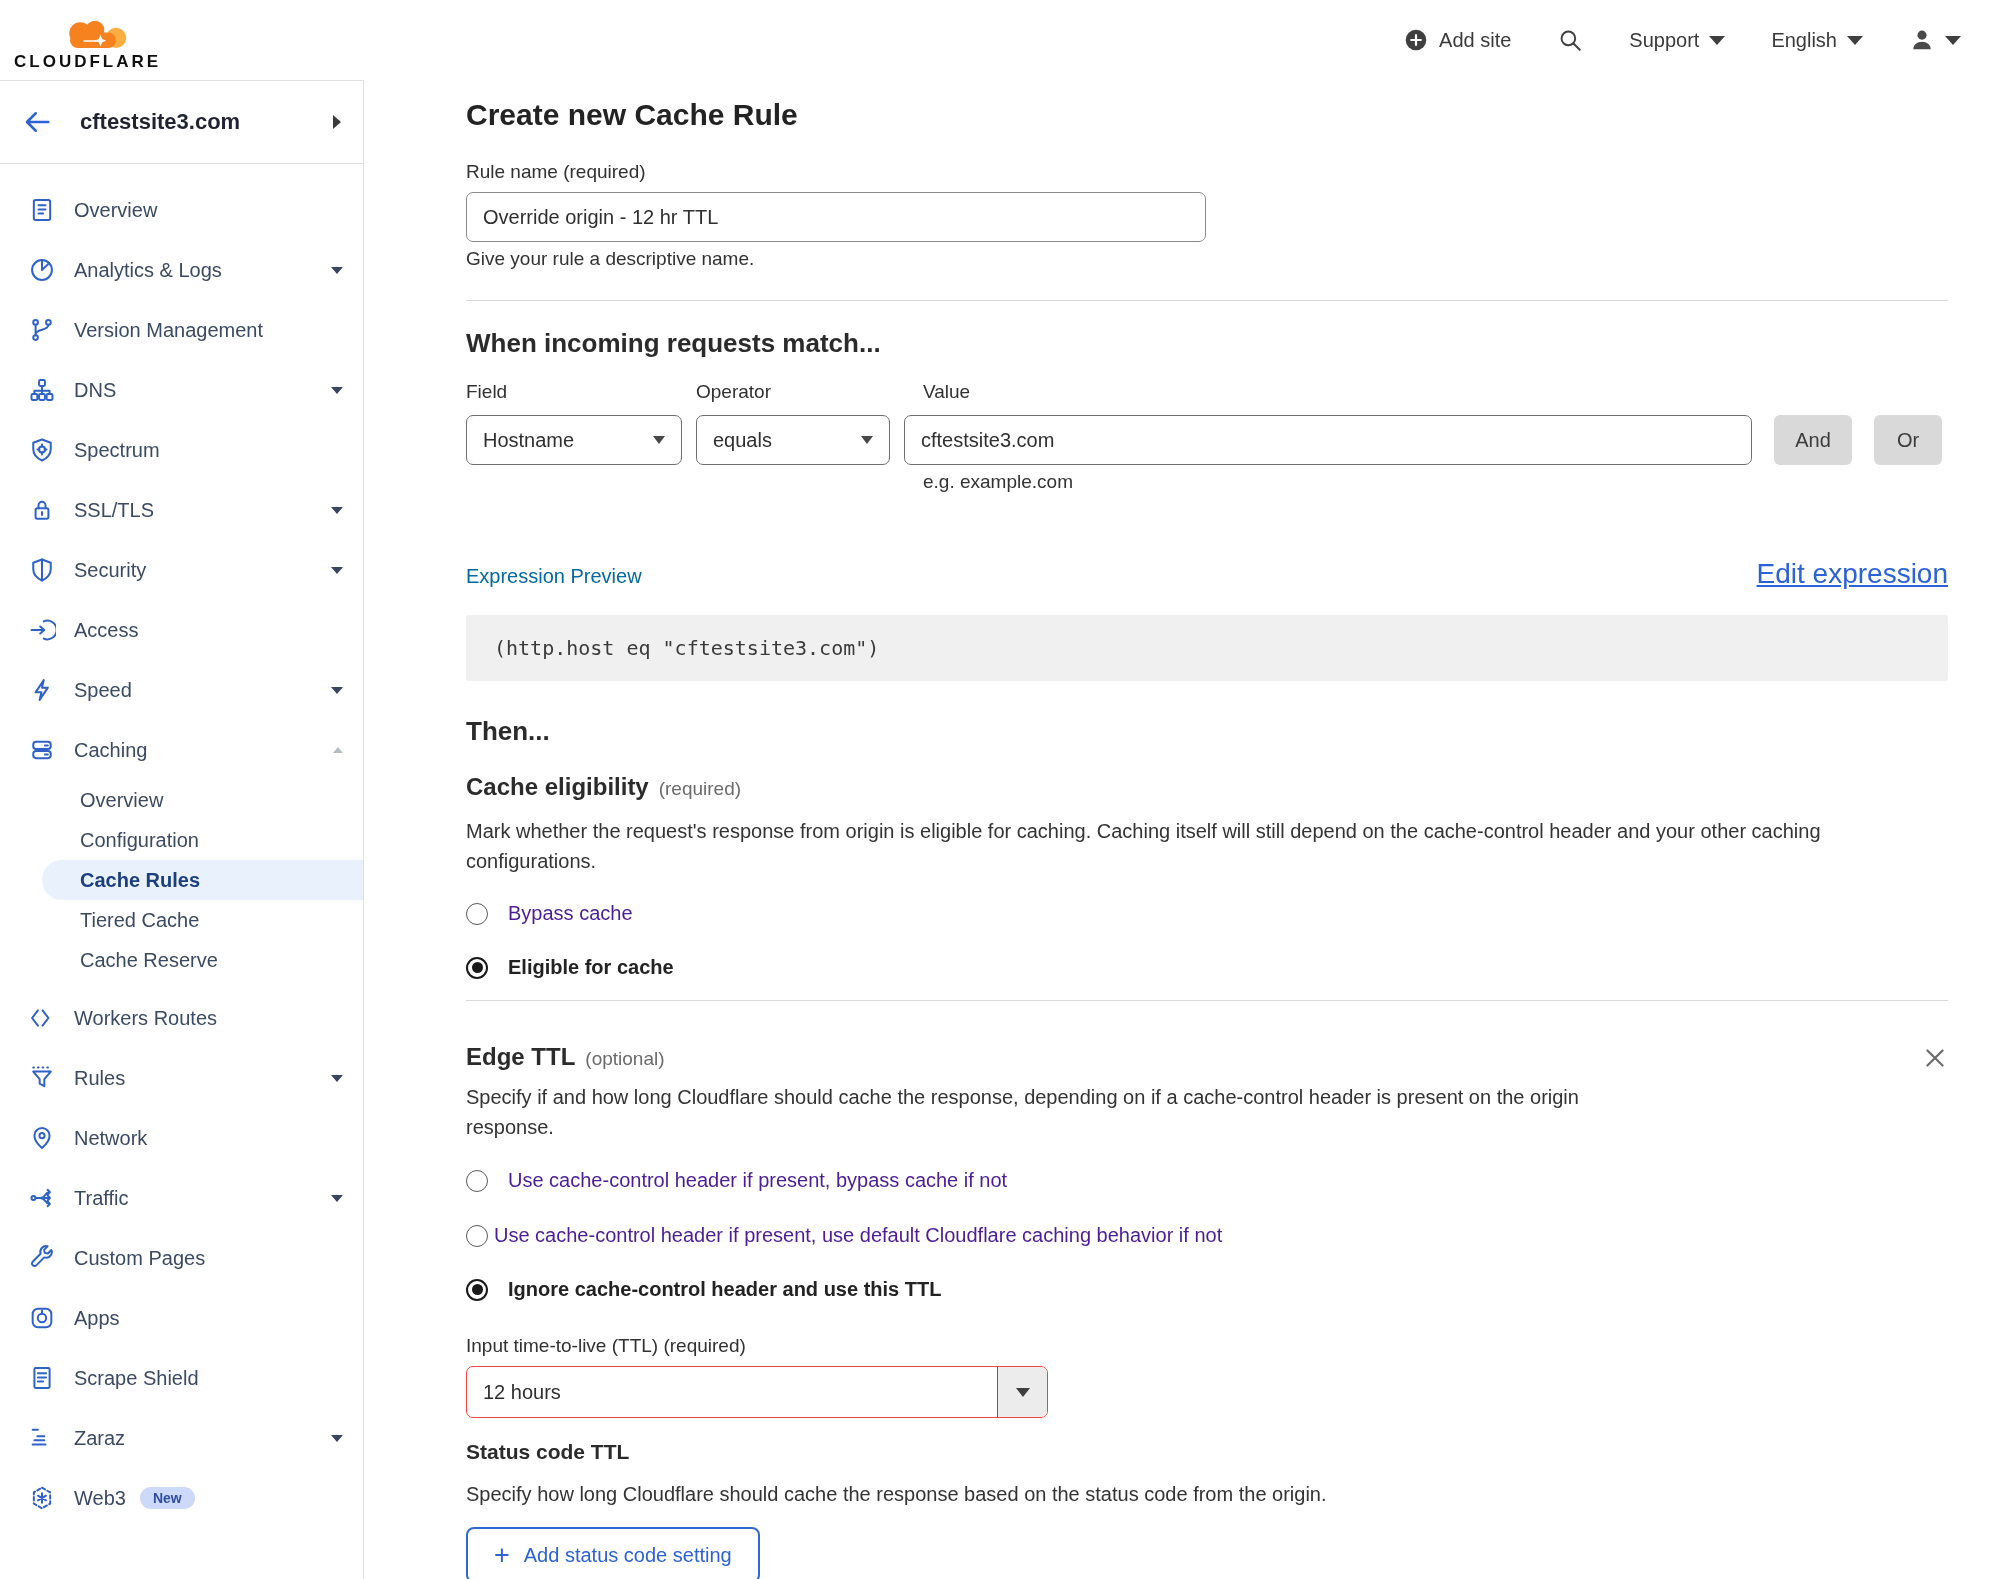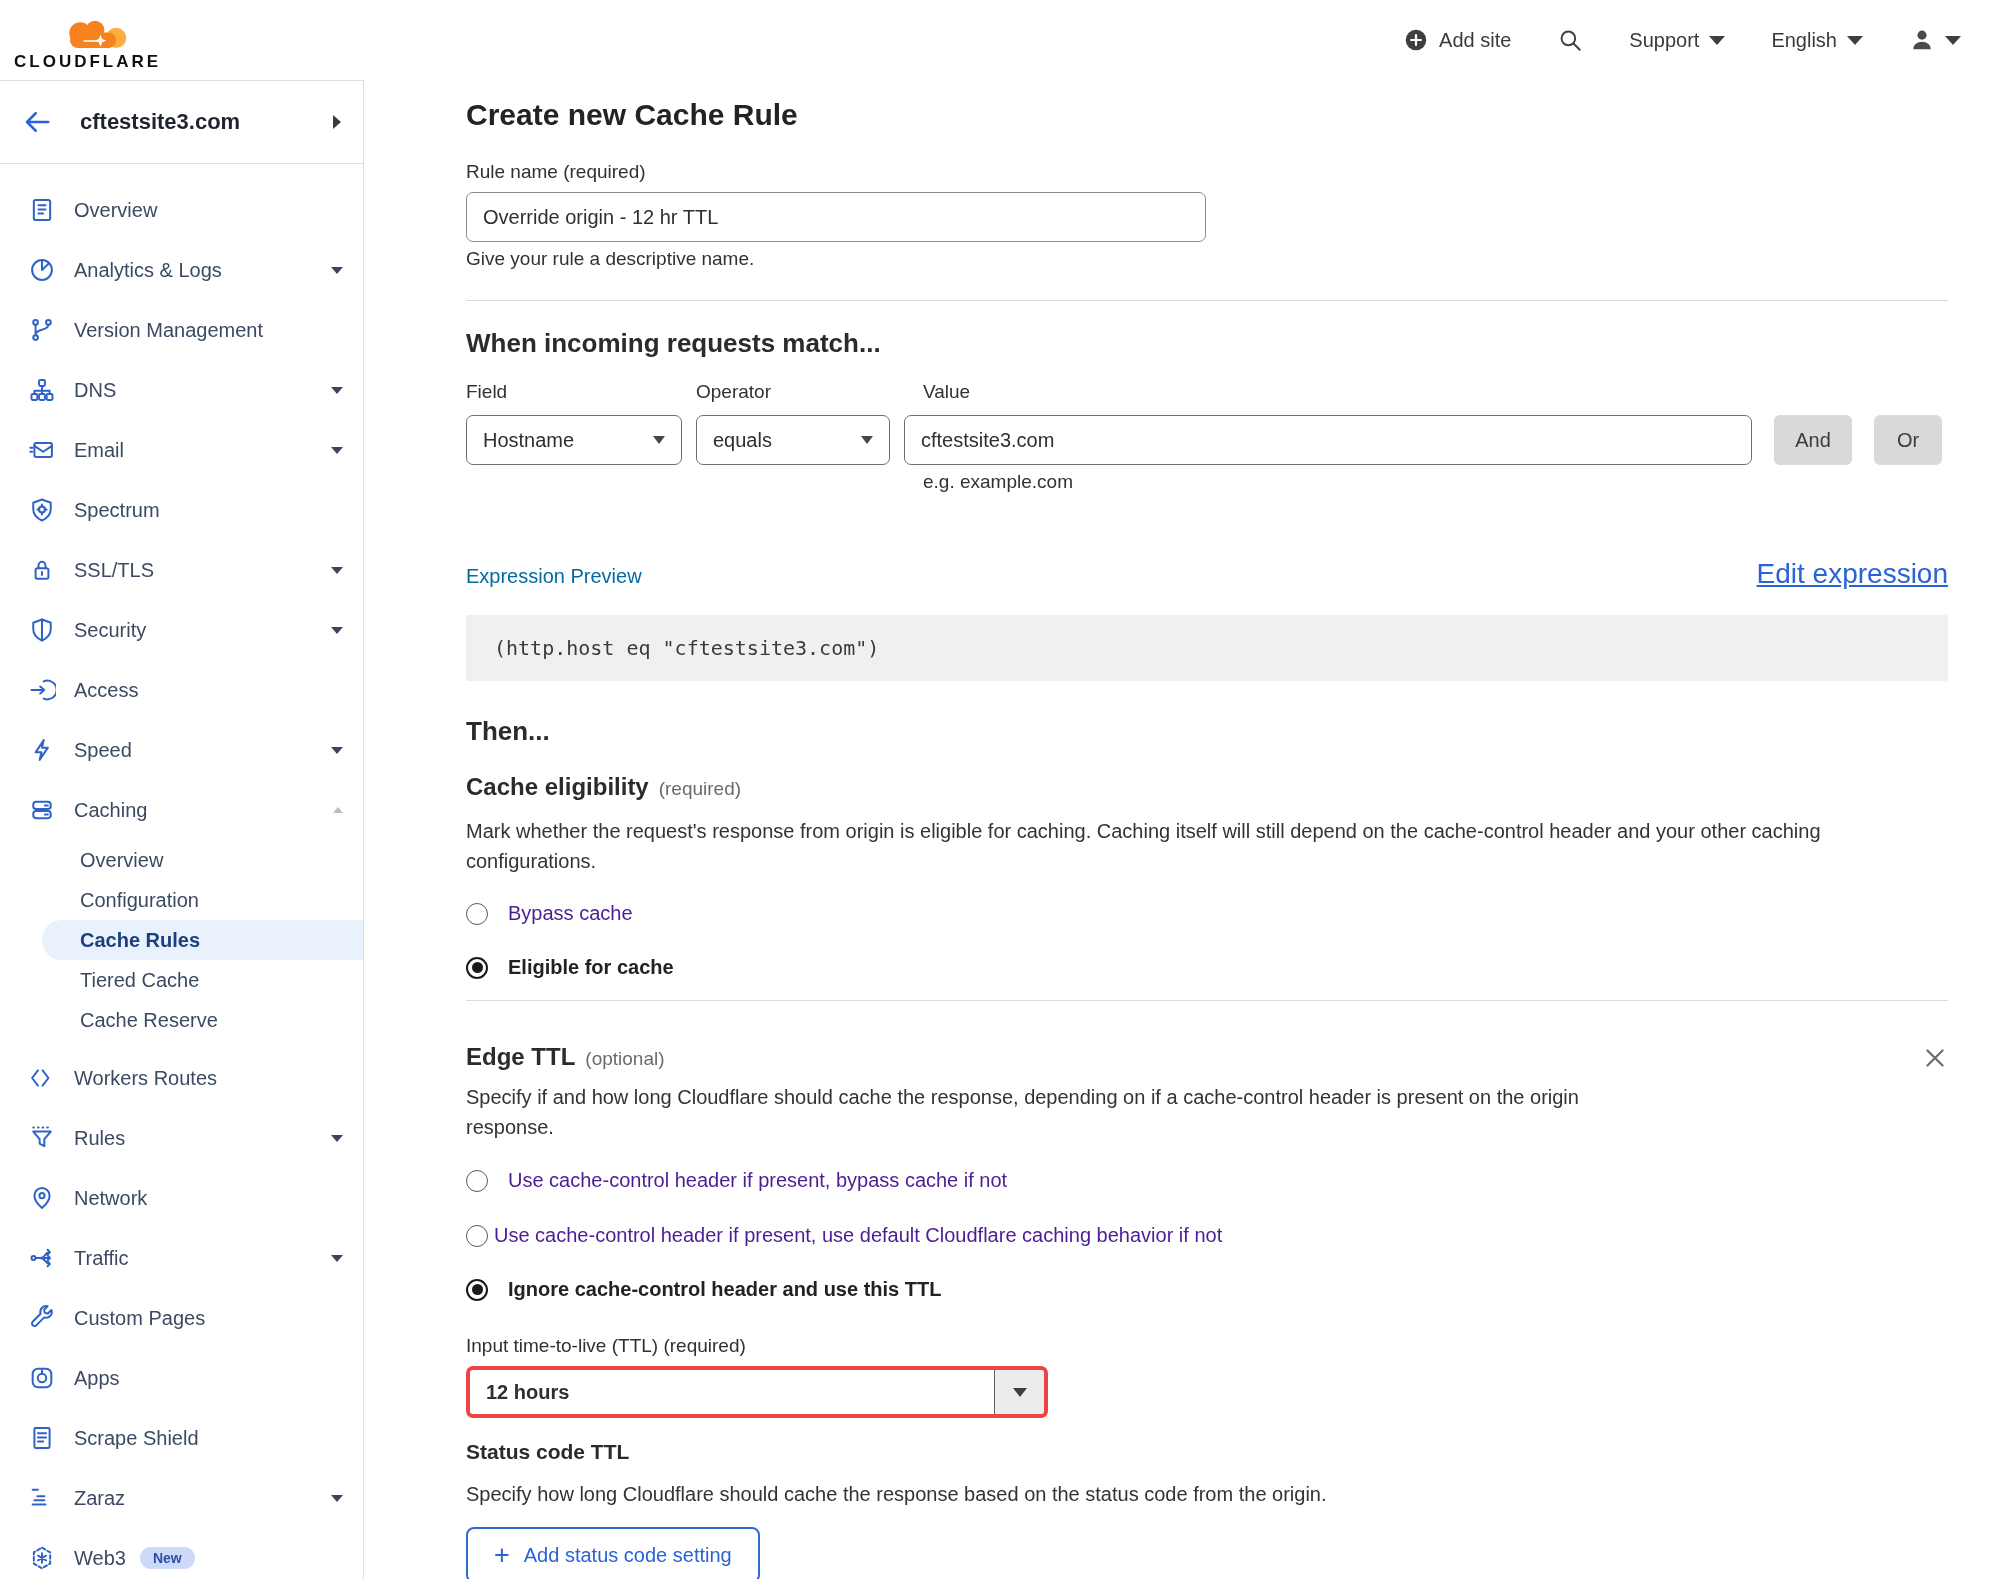--- a/index.html
+++ b/index.html
@@ -68,21 +68,21 @@
   .mt26{margin-top:26px;} .mt27{margin-top:27px;} .mt31{margin-top:31px;} .mt32{margin-top:32px;gap:6px;}
   .radio { width:22px; height:22px; border-radius:50%; border:1.5px solid #5a5a5a; position:relative; flex:none; background:#fff; }
   .radio.checked { border:2px solid #191919; }
   .radio.checked::after { content:""; position:absolute; left:50%; top:50%; width:11px; height:11px; margin:-5.5px 0 0 -5.5px; border-radius:50%; background:#191919; }
   .radio-label { font-size:20px; color:#4c1d95; }
   .radio-label.strong { font-weight:700; color:#222; }
   .div2 { margin-top:21px; }
   .edge-head { margin-top:41px; display:flex; justify-content:space-between; align-items:center; }
   .xicon { width:26px; height:26px; stroke:#6b6b6b; stroke-width:2; fill:none; stroke-linecap:round; cursor:pointer; }
   .ttl-label { margin-top:33px; font-size:19px; line-height:24px; color:#313131; }
-  .ttl-select { margin-top:8px; width:582px; height:52px; border:4px solid #ef4444; border-radius:7px; display:flex; overflow:hidden; cursor:pointer; background:#fff;font-weight:bold; }
+  .ttl-select { margin-top:8px; width:582px; height:52px; border:1px solid #ef4444; border-radius:7px; display:flex; overflow:hidden; cursor:pointer; background:#fff; }
   .ttl-val { flex:1; display:flex; align-items:center; padding-left:16px; font-size:20px; color:#2f2f2f; }
   .ttl-arrow { width:50px; border-left:1px solid #5f5f5f; background:#ececec; display:flex; align-items:center; justify-content:center; }
   .ttl-arrow .tri { width:0; height:0; border-left:7px solid transparent; border-right:7px solid transparent; border-top:9px solid #3f3f3f; }
   h4 { margin-top:21px; font-size:21px; line-height:26px; font-weight:700; color:#2b2b2b; }
   .status-desc { margin-top:17px; font-size:20px; line-height:25px; color:#333; }
   .addbtn { margin-top:20px; display:inline-flex; align-items:center; gap:14px; height:56px; padding:0 26px; background:#fff; border:2px solid #3069d2; border-radius:8px; color:#2b62d6; font-size:20px; font-family:"Liberation Sans",sans-serif; cursor:pointer; }
   .plus { font-size:27px; line-height:1; color:#2b62d6; font-weight:400; }
 </style>
 </head>
 <body>
@@ -178,28 +178,20 @@
             <rect x="9.5" y="3.5" width="5" height="5" rx="1"></rect>
             <rect x="3" y="15.5" width="5" height="5" rx="1"></rect>
             <rect x="9.5" y="15.5" width="5" height="5" rx="1"></rect>
             <rect x="16" y="15.5" width="5" height="5" rx="1"></rect>
             <path d="M12 8.5v7M5.5 15.5v-2.8h13v2.8"></path>
           </svg>
         <span class="nav-label">DNS</span>
         <span class="nav-caret"></span>
       </div>
 
-      <div class="nav-item">
-        <svg class="nico" viewBox="0 0 24 24">
-            <rect x="5.5" y="6" width="15" height="12" rx="1.5"></rect>
-            <path d="M5.5 8.5l7.5 5 7.5-5M2 10h2M2 13.5h1.5"></path>
-          </svg>
-        <span class="nav-label">Email</span>
-        <span class="nav-caret"></span>
-      </div>
 
       <div class="nav-item">
         <svg class="nico" viewBox="0 0 24 24">
             <path d="M12 3l7.5 2.8v5.4c0 4.8-3.2 8-7.5 9.8-4.3-1.8-7.5-5-7.5-9.8V5.8z"></path>
             <circle cx="12" cy="11.5" r="2.6"></circle>
             <path d="M12 7.2v1.7M12 14.1v1.7M8.1 11.5h1.7M14.2 11.5h1.7"></path>
           </svg>
         <span class="nav-label">Spectrum</span>
       </div>
 

